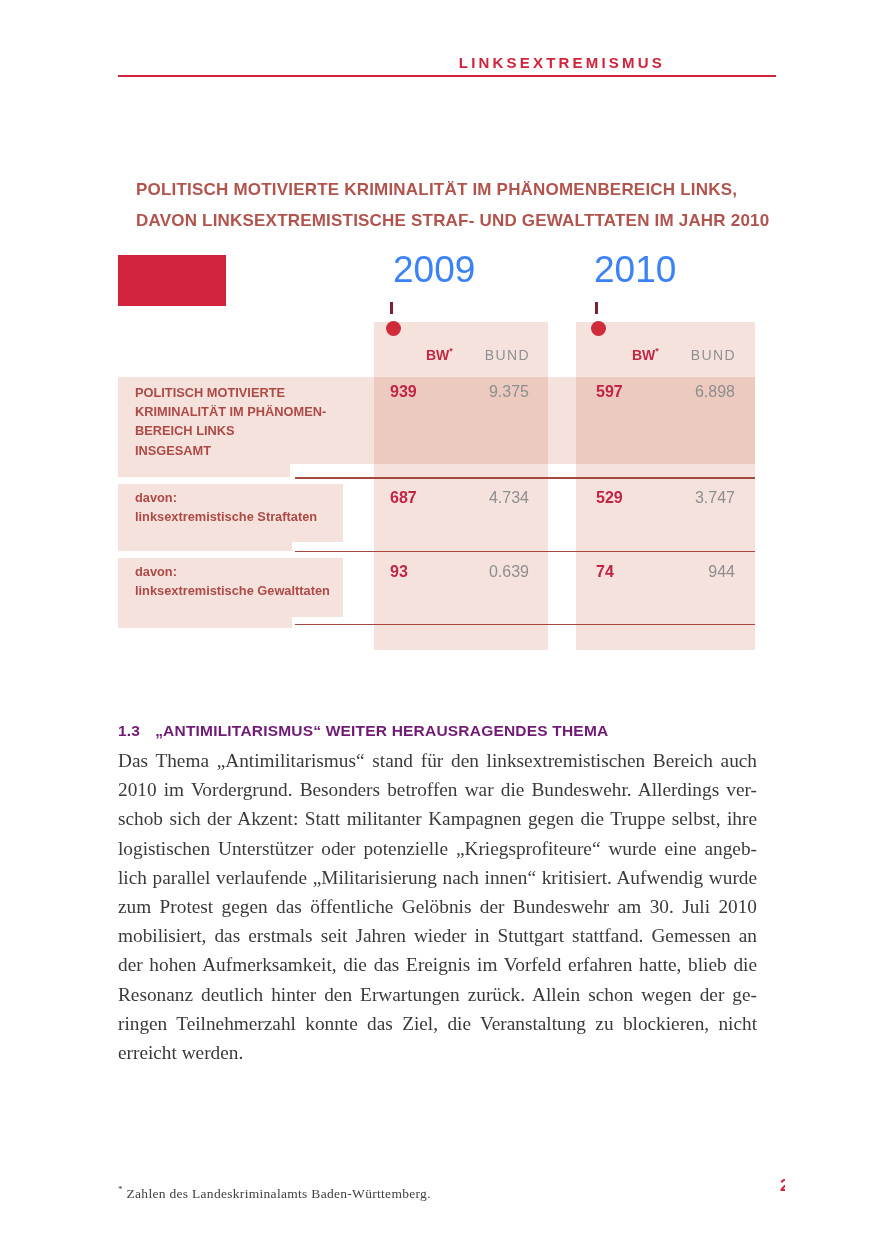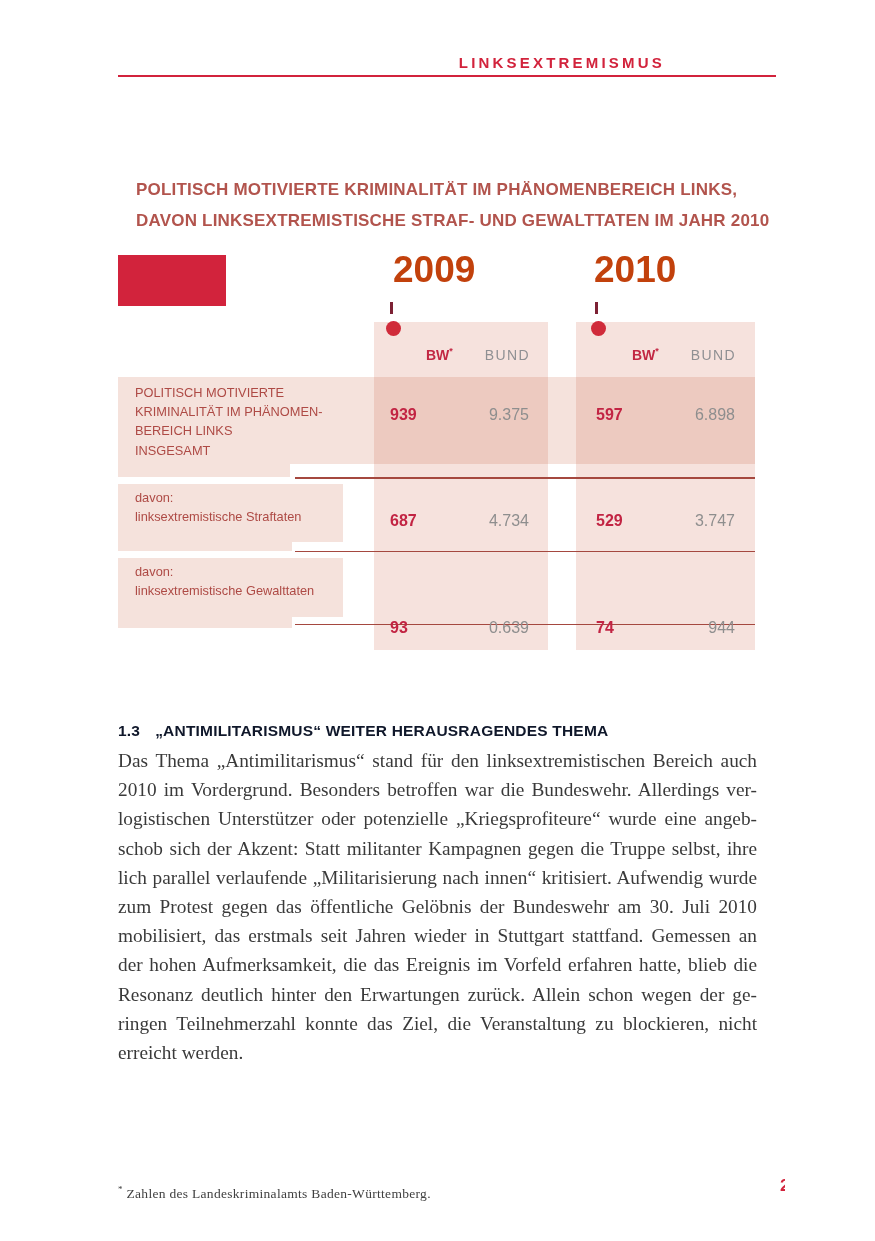--- a/index.html
+++ b/index.html
@@ -18,22 +18,22 @@
 
   
   .tbl-title { left:118px; top:174px; width:660px; font-size:17px; font-weight:bold;
     color:#b2544d; line-height:31px; letter-spacing:0.2px;margin-left:18px; }
 
   
   .red-block  { left:118px; top:255px; width:108px; height:51px; background:#d2233c; }
   .side-block { left:793px; top:688px; width:82px; height:116px; background:#d2233c; }
 
   
-  .year { top:250px; height:40px; line-height:40px; font-size:37px; font-weight:bold;
-    color:#c2410c; letter-spacing:0px; }
+  .year { top:250px; height:40px; line-height:40px; font-size:37px; font-weight:normal;
+    color:#3b82f6; letter-spacing:0px; }
   .year-2009 { left:393px; }
   .year-2010 { left:594px; }
   .tick { top:302px; width:3px; height:12px; background:#7d2134; }
   .tick-2009 { left:390px; } .tick-2010 { left:595px; }
   .dot { top:321px; width:15px; height:15px; border-radius:50%; background:#d2233c; }
   .dot-2009 { left:386px; } .dot-2010 { left:591px; }
 
   
   .rowbg { background:#f5e2dc; z-index:1; }
   .r1a { left:118px; top:377px; width:637px; height:87px; }
@@ -50,34 +50,34 @@
 
   
   .ttext { z-index:4; }
   .colhead { top:346px; width:140px; display:flex; justify-content:space-between;
     align-items:baseline;padding-left:36px; }
   .ch-2009 { left:390px; } .ch-2010 { left:596px; }
   .bw-head { font-size:14px; font-weight:bold; color:#c22743; }
   .bw-head sup { font-size:9px; vertical-align:super; }
   .bund-head { font-size:14px; color:#8f9093; letter-spacing:1.4px; }
 
-  .rowlabel { left:135px; width:205px; font-size:12.8px; font-weight:normal;
+  .rowlabel { left:135px; width:205px; font-size:12.8px; font-weight:bold;
     color:#ae4a45; line-height:19.2px; }
   .rl1 { top:383px; } .rl2 { top:488px; } .rl3 { top:562px; }
 
   .valgroup { width:139px; display:flex; justify-content:space-between;
     align-items:baseline; }
   .vg-2009 { left:390px; } .vg-2010 { left:596px; }
-  .vr1 { top:383px; } .vr2 { top:489px; } .vr3 { top:596px; }
+  .vr1 { top:383px; } .vr2 { top:489px; } .vr3 { top:563px; }
   .val-bw   { font-size:16px; font-weight:bold; color:#c22443; }
-  .val-bund { font-size:16px; color:#8e8e8e;margin-top:23px; }
+  .val-bund { font-size:16px; color:#8e8e8e; }
 
   
   .sec-head { left:118px; top:722px; display:flex; gap:15px; font-size:15.5px;
-    font-weight:bold; color:#0f172a; letter-spacing:0.2px; }
+    font-weight:bold; color:#701a75; letter-spacing:0.2px; }
   .body { left:118px; top:746px; width:639px; font-family:"Liberation Serif", serif;
     font-size:19.3px; color:#3a3a3a; }
   .body .line { height:29.2px; line-height:29.2px; text-align:justify;
     text-align-last:justify; white-space:nowrap; }
   .body .line.last { text-align-last:left; }
 
   
   .footnote { left:118px; top:1184px; font-family:"Liberation Serif", serif;
     font-size:13.5px; color:#404040; letter-spacing:0.3px;text-align:right; }
   .footnote sup { font-size:9px; }
@@ -171,22 +171,22 @@
     <span class="val-bund">944</span>
   </div>
 
   <div class="abs sec-head">
     <span>1.3</span>
     <span>„ANTIMILITARISMUS“ WEITER HERAUSRAGENDES THEMA</span>
   </div>
   <div class="abs body">
     <div class="line">Das Thema „Antimilitarismus“ stand für den linksextremistischen Bereich auch</div>
     <div class="line">2010 im Vordergrund. Besonders betroffen war die Bundeswehr. Allerdings ver-</div>
+    <div class="line">schob sich der Akzent: Statt militanter Kampagnen gegen die Truppe selbst, ihre</div>
     <div class="line">logistischen Unterstützer oder potenzielle „Kriegsprofiteure“ wurde eine angeb-</div>
-    <div class="line">schob sich der Akzent: Statt militanter Kampagnen gegen die Truppe selbst, ihre</div>
     <div class="line">lich parallel verlaufende „Militarisierung nach innen“ kritisiert. Aufwendig wurde</div>
     <div class="line">zum Protest gegen das öffentliche Gelöbnis der Bundeswehr am 30. Juli 2010</div>
     <div class="line">mobilisiert, das erstmals seit Jahren wieder in Stuttgart stattfand. Gemessen an</div>
     <div class="line">der hohen Aufmerksamkeit, die das Ereignis im Vorfeld erfahren hatte, blieb die</div>
     <div class="line">Resonanz deutlich hinter den Erwartungen zurück. Allein schon wegen der ge-</div>
     <div class="line">ringen Teilnehmerzahl konnte das Ziel, die Veranstaltung zu blockieren, nicht</div>
     <div class="line last">erreicht werden.</div>
   </div>
 
   <div class="abs footnote">

